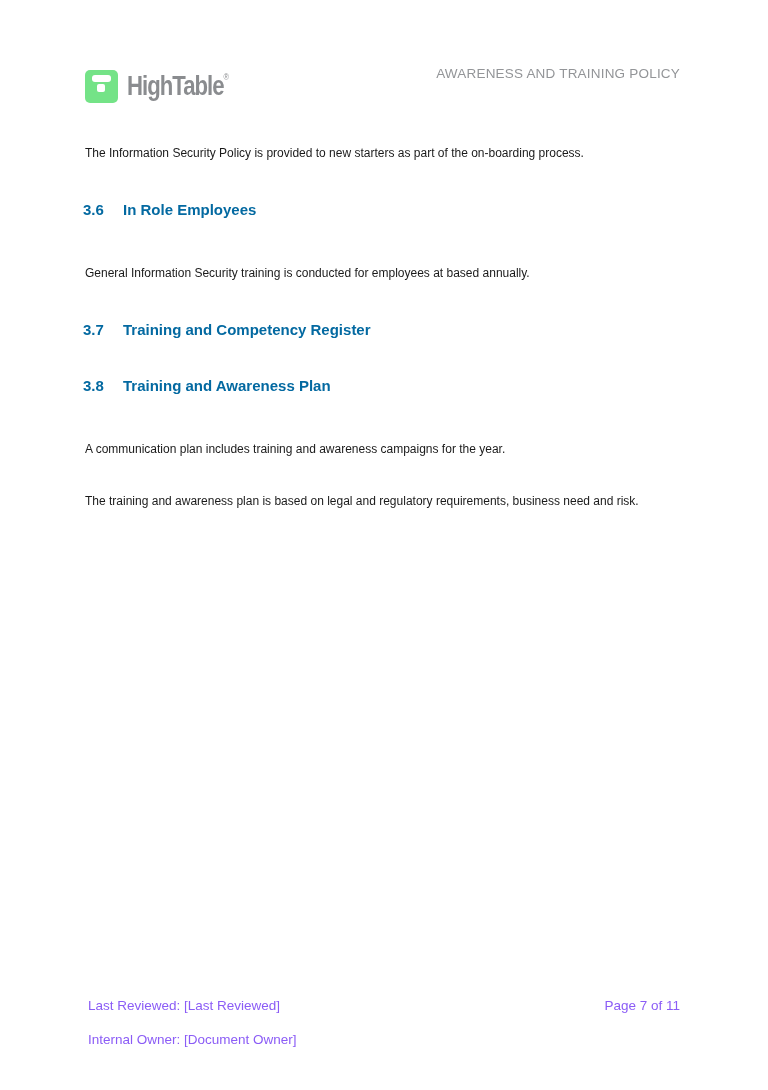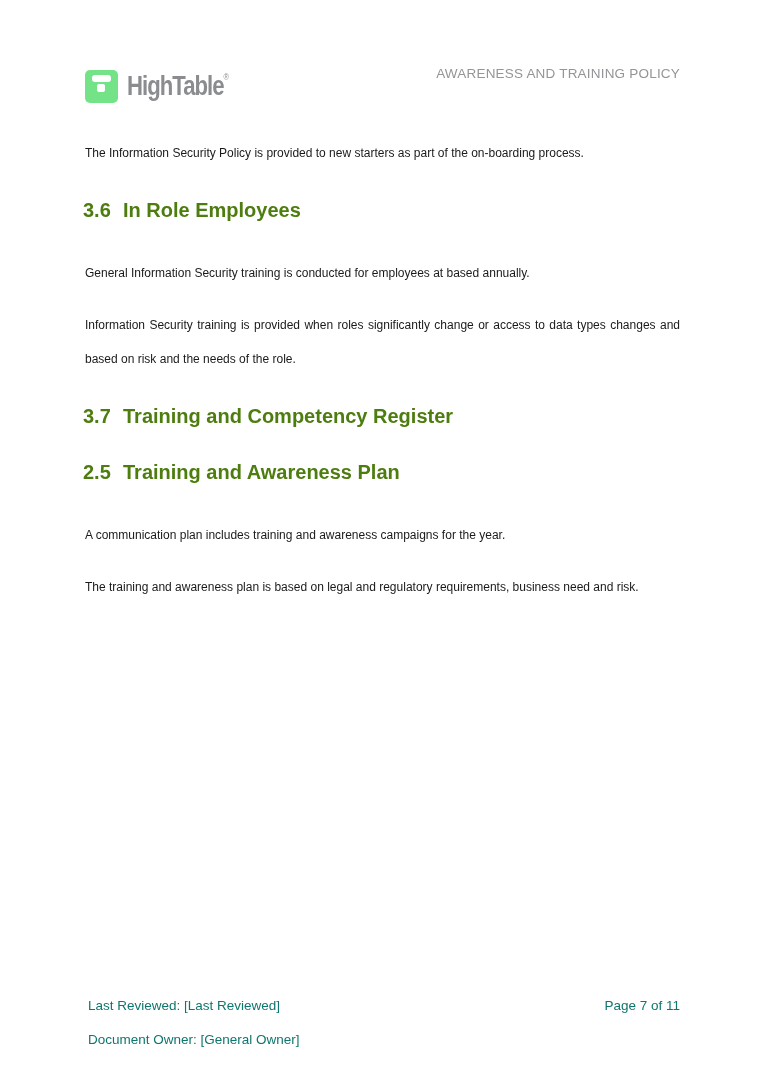--- a/index.html
+++ b/index.html
@@ -92,37 +92,37 @@
     color: #1a1a1a;
   }
   .doc-body p {
     margin: 0 0 18px 0;
     font-size: 12px;
     line-height: 34px;
     text-align: justify;
   }
   .doc-body h2 {
     margin: 30px 0 36px -2px;
-    font-size: 20px;
+    font-size: 15px;
     font-weight: 700;
     line-height: 20px;
-    color: #4d7c0f;
+    color: #0369a1;
   }
   .doc-body h2 .h-num {
     display: inline-block;
     width: 40px;
   }
 
   
   .footer {
     position: absolute;
     left: 88px;
     right: 88px;
     top: 991px;
-    color: #0f766e;
+    color: #8b5cf6;
     font-size: 13.5px;
     line-height: 16px;
   }
   .footer-row {
     display: flex;
     justify-content: space-between;
   }
   .footer-row + .footer-row {
     margin-top: 18px;
   }
@@ -144,34 +144,33 @@
       <div class="header-title">AWARENESS AND TRAINING POLICY</div>
     </div>
   </div>
 
   <div class="doc-body">
     <p>The Information Security Policy is provided to new starters as part of the on-boarding process.</p>
 
     <h2><span class="h-num">3.6</span><span>In Role Employees</span></h2>
 
     <p>General Information Security training is conducted for employees at based annually.</p>
-    <p>Information Security training is provided when roles significantly change or access to data types changes and based on risk and the needs of the role.</p>
 
     <h2><span class="h-num">3.7</span><span>Training and Competency Register</span></h2>
 
 
-    <h2><span class="h-num">2.5</span><span>Training and Awareness Plan</span></h2>
+    <h2><span class="h-num">3.8</span><span>Training and Awareness Plan</span></h2>
 
     <p>A communication plan includes training and awareness campaigns for the year.</p>
     <p>The training and awareness plan is based on legal and regulatory requirements, business need and risk.</p>
   </div>
 
   <div class="footer">
     <div class="footer-row">
       <span>Last Reviewed: [Last Reviewed]</span>
       <span>Page 7 of 11</span>
     </div>
     <div class="footer-row">
-      <span>Document Owner: [General Owner]</span>
+      <span>Internal Owner: [Document Owner]</span>
     </div>
   </div>
 
 </div>
 
 </body></html>

